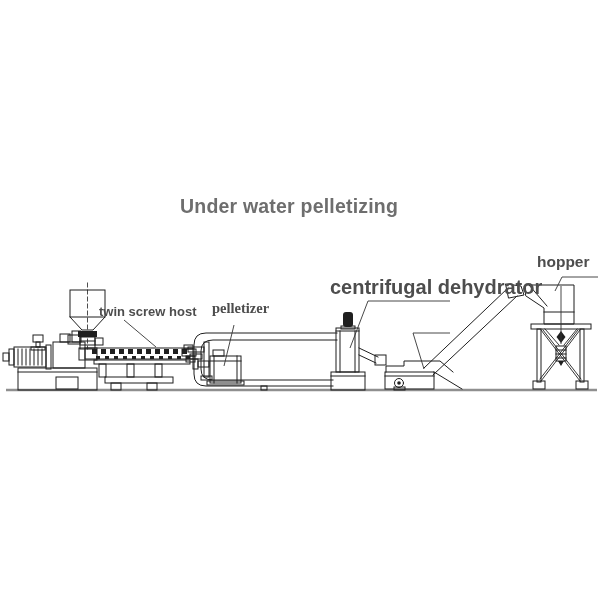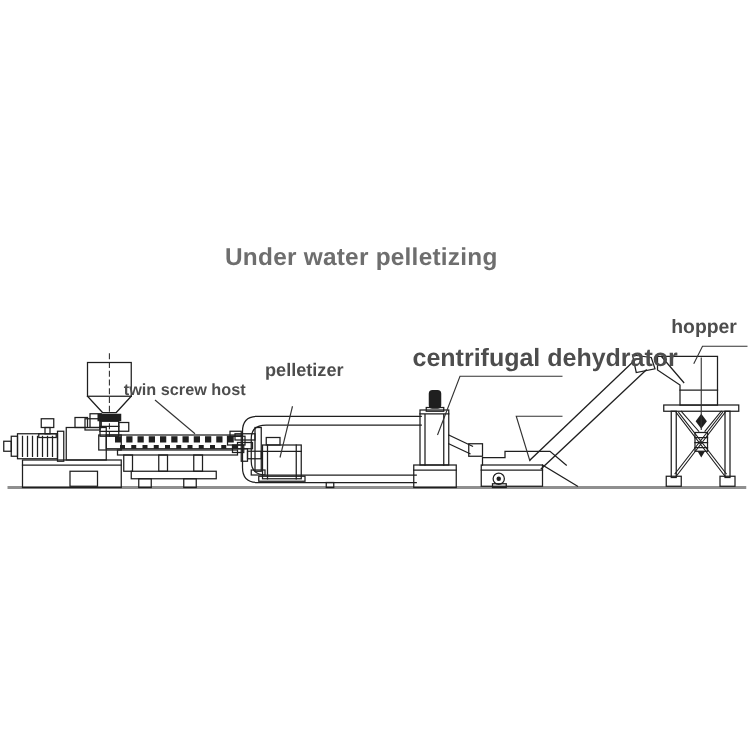--- a/index.html
+++ b/index.html
@@ -181,18 +181,18 @@
       <path d="M424,369 L413,333 H450"></path>
       <path d="M555,291 L562,277 H598"></path>
       <path d="M561,286 V344"></path>
     </g>
   </svg>
 
   <div class="ttl" style="left:180px;top:195px;">Under water pelletizing</div>
 
   <div class="lbl" style="left:99px;top:305px;font-size:13px;">twin screw host</div>
 
-  <div class="lbl" style="left:212px;top:290px;font-size:14.5px;">pelletizer</div>
+  <div class="lbl" style="left:212px;top:301px;font-size:14.5px;font-family:Liberation Serif, serif;">pelletizer</div>
 
   <div class="lbl" style="left:330px;top:277px;font-size:20px;">centrifugal dehydrator</div>
 
   <div class="lbl" style="left:537px;top:254px;font-size:15.5px;">hopper</div>
 </div>
 
 </body></html>

